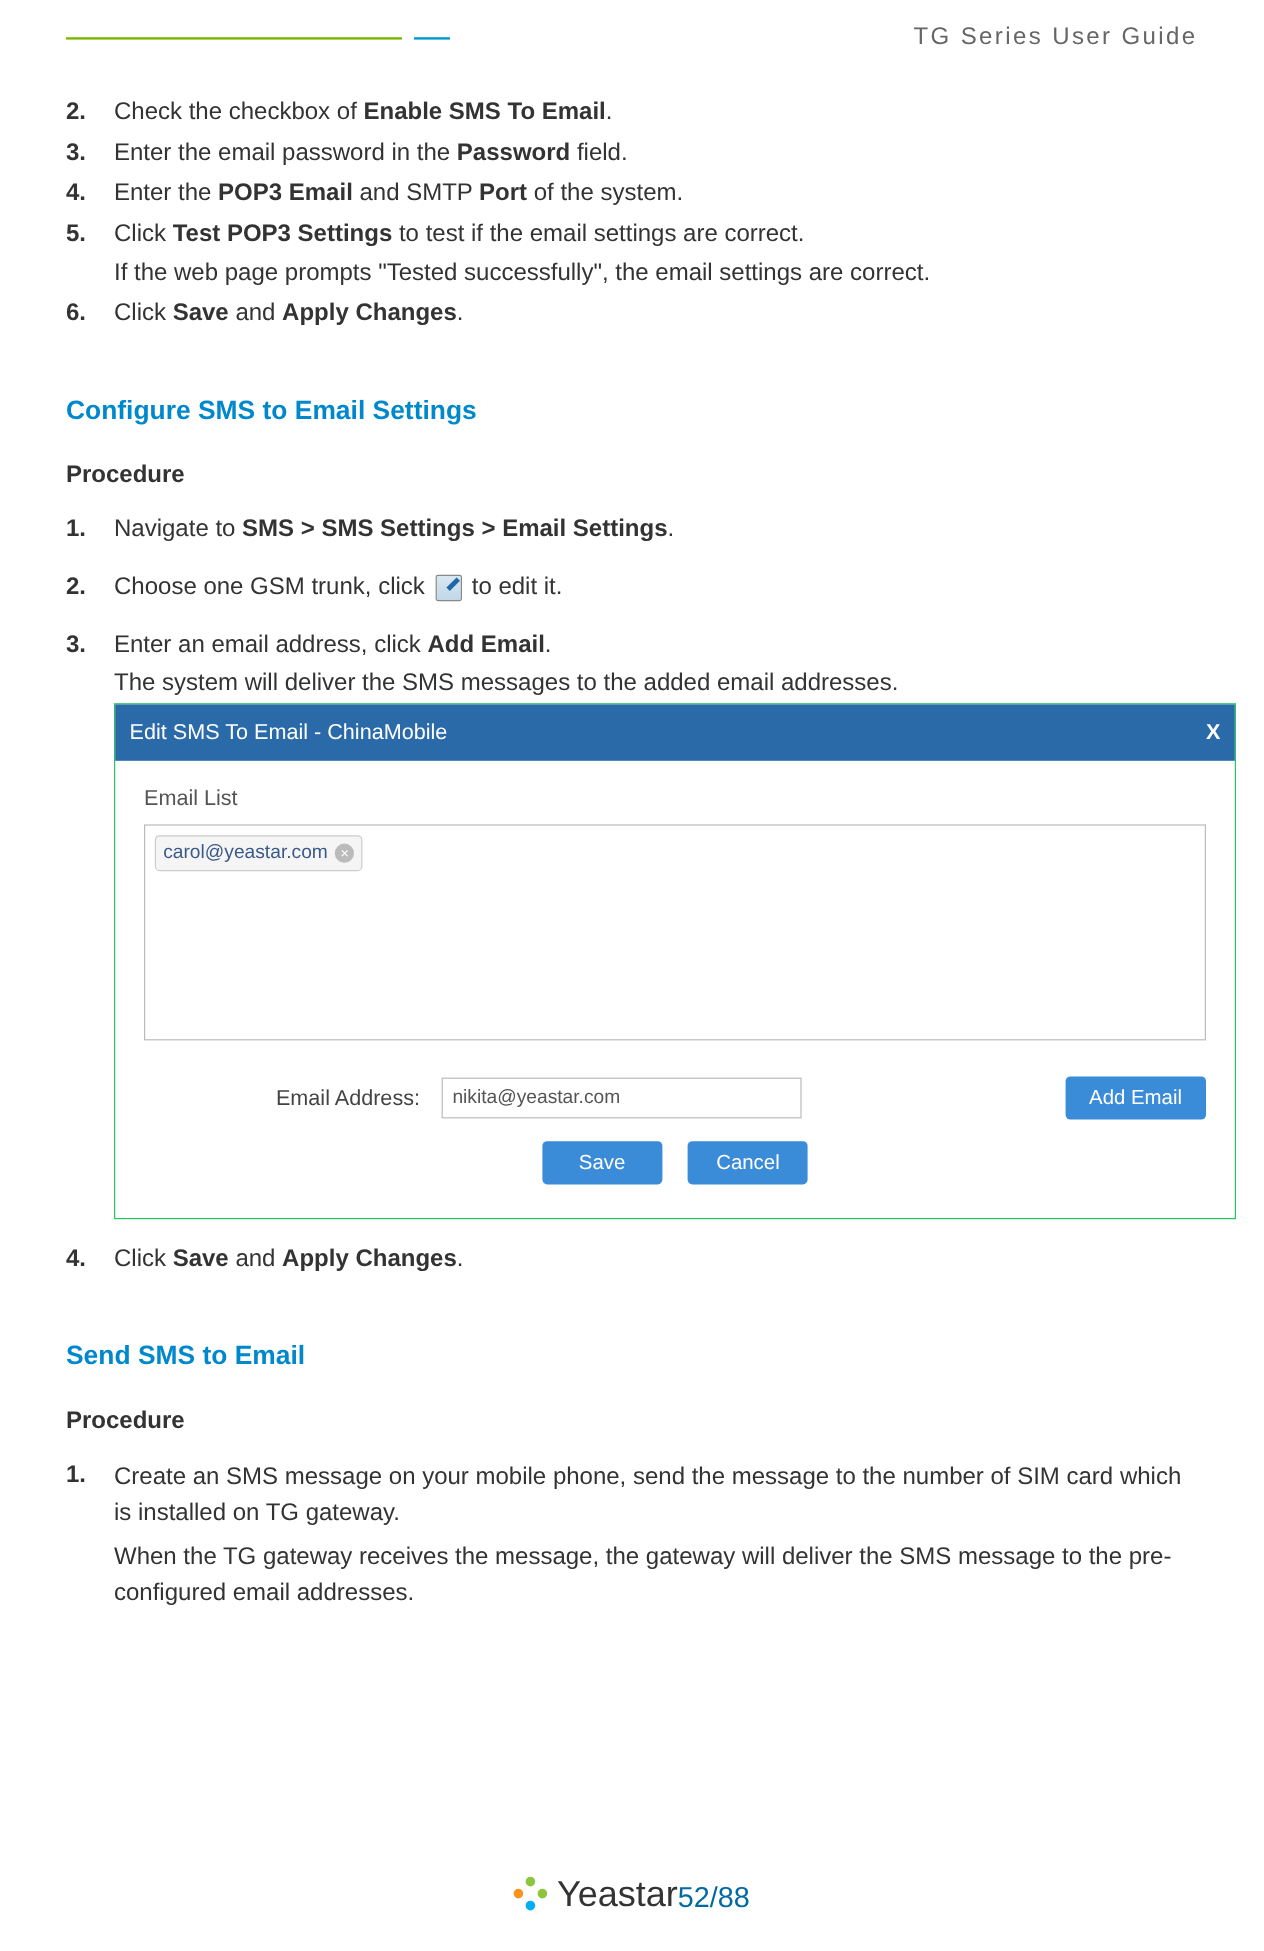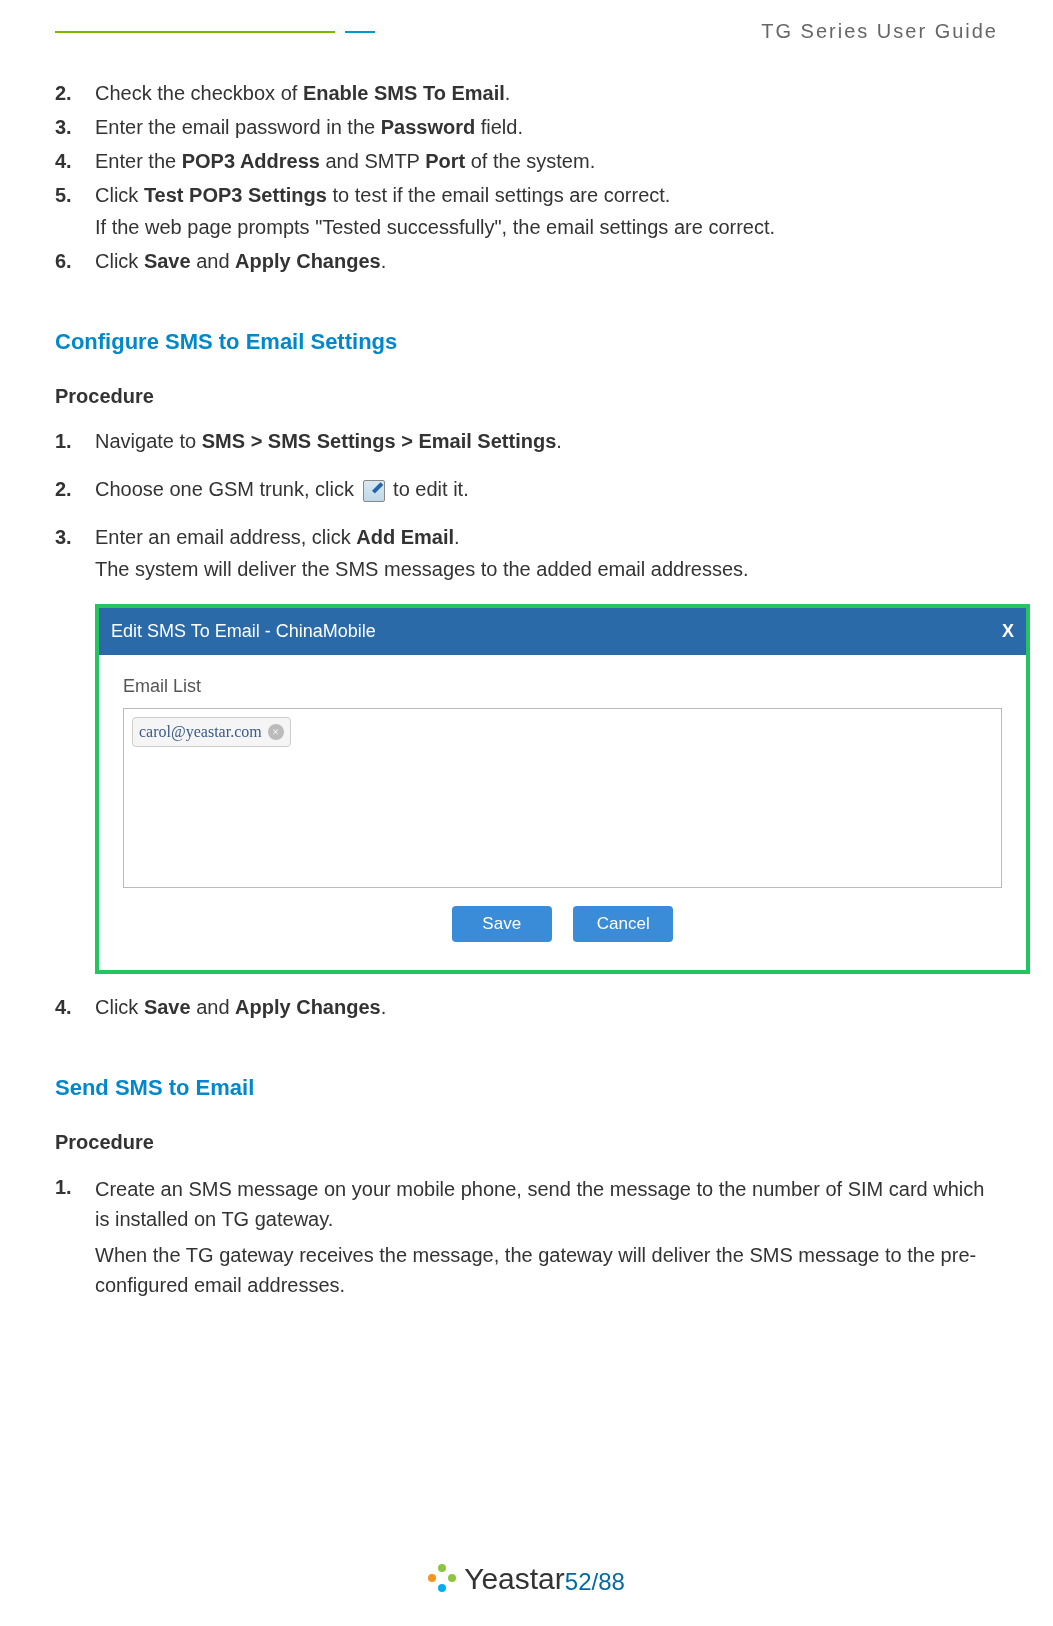--- a/index.html
+++ b/index.html
@@ -31,33 +31,33 @@
       border: 1px solid #888; border-radius: 2px;
       vertical-align: middle; position: relative; margin: 0 3px;
     }
     .edit-icon::after {
       content: ""; position: absolute; left: 3px; top: 3px;
       width: 10px; height: 2px; background: #2266aa;
       transform: rotate(-45deg) translate(2px,6px);
       box-shadow: 0 0 0 1px #2266aa;
     }
     .dialog {
-      border: 4px solid #22c55e; margin-top: 20px; width: 935px;
+      border: 1px solid #22c55e; margin-top: 2px; width: 935px;
     }
     .dialog-titlebar {
       background: #2b6aa8; color: #fff; padding: 10px 12px;
       display: flex; justify-content: space-between; align-items: center;
       font-size: 18px; font-weight: 400;
     }
     .dialog-titlebar .close { font-weight: 700; font-size: 18px; cursor: pointer; }
     .dialog-body { padding: 18px 24px 18px 24px; }
     .email-list-label { color: #555; font-size: 18px; margin-bottom: 8px; display: block; }
     .email-list-box {
       border: 1px solid #bbb; background: #fff; height: 180px;
-      padding: 6px 8px; position: relative; font-family: Liberation Serif, serif;
+      padding: 6px 8px; position: relative;
     }
     .email-tag {
       display: inline-flex; align-items: center;
       border: 1px solid #ccc; background: #f5f5f5; border-radius: 4px;
       padding: 2px 6px; font-size: 16px; color: #3a5a8a;
     }
     .email-tag .x {
       margin-left: 6px; width: 16px; height: 16px; border-radius: 50%;
       background: #bbb; color: #fff; font-size: 12px; line-height: 16px;
       text-align: center; cursor: pointer;
@@ -107,21 +107,21 @@
   </li>
   <li>
     <span class="num">3.</span>
     <span class="txt">
       <span>Enter the email password in the </span><strong>Password</strong><span> field.</span>
     </span>
   </li>
   <li>
     <span class="num">4.</span>
     <span class="txt">
-      <span>Enter the </span><strong>POP3 Address</strong><span> and SMTP </span><strong>Port</strong><span> of the system.</span>
+      <span>Enter the </span><strong>POP3 Email</strong><span> and SMTP </span><strong>Port</strong><span> of the system.</span>
     </span>
   </li>
   <li>
     <span class="num">5.</span>
     <span class="txt">
       <span>Click </span><strong>Test POP3 Settings</strong><span> to test if the email settings are correct.</span>
       <div class="para">If the web page prompts "Tested successfully", the email settings are correct.</div>
     </span>
   </li>
   <li>
@@ -161,20 +161,25 @@
           <span class="close">X</span>
         </div>
         <div class="dialog-body">
           <span class="email-list-label">Email List</span>
           <div class="email-list-box">
             <span class="email-tag">
               <span>carol@yeastar.com</span>
               <span class="x">×</span>
             </span>
           </div>
+          <div class="row-email">
+            <label>Email Address:</label>
+            <input type="text" value="nikita@yeastar.com" style="">
+            <button class="btn add">Add Email</button>
+          </div>
           <div class="dialog-footer">
             <button class="btn">Save</button>
             <button class="btn">Cancel</button>
           </div>
         </div>
       </div>
     </span>
   </li>
   <li style="margin-top:12px;">
     <span class="num">4.</span>

